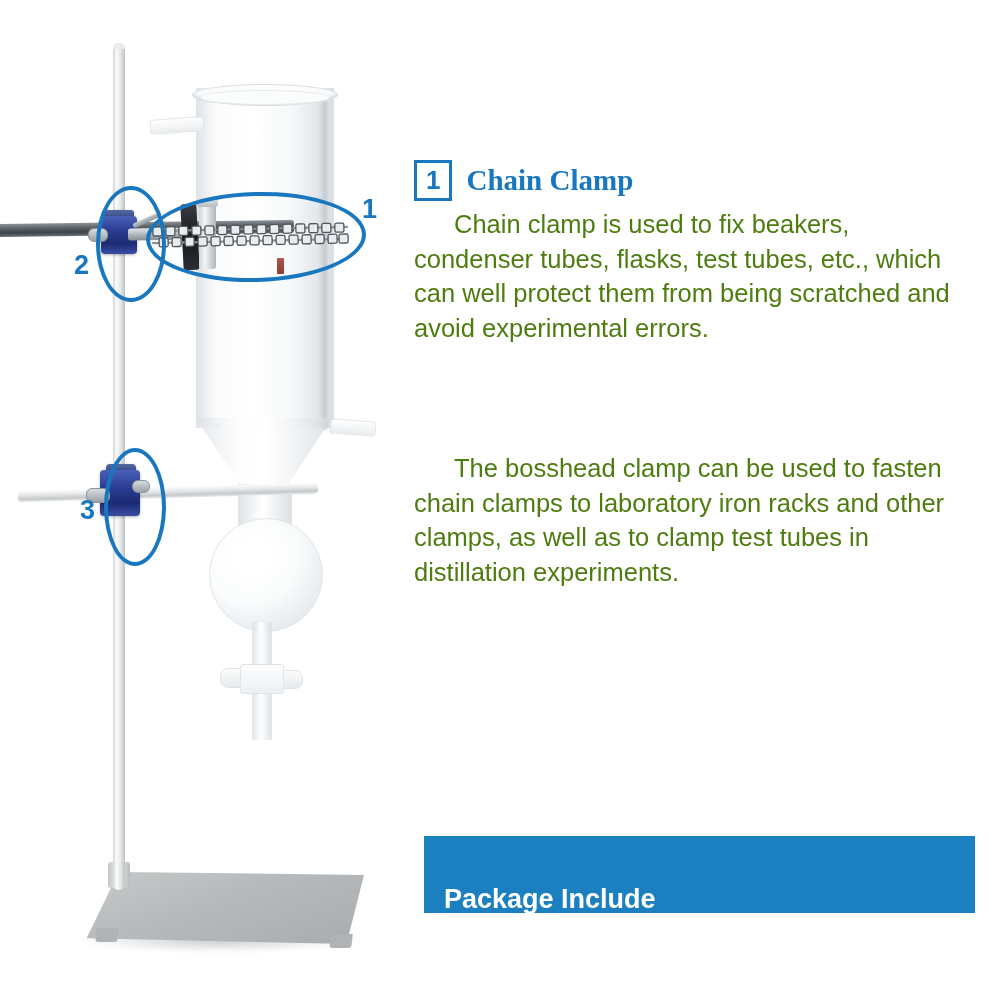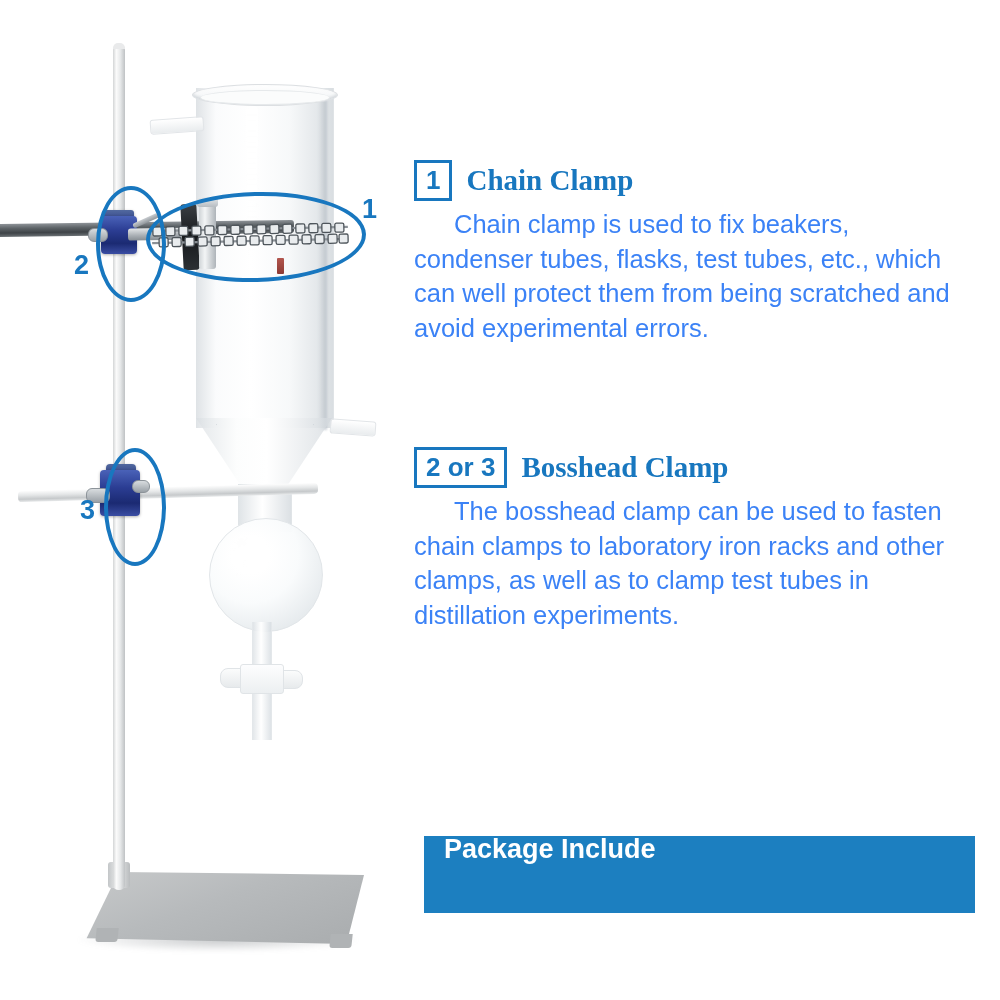--- a/index.html
+++ b/index.html
@@ -241,29 +241,29 @@
     font-weight:bold;font-size:26px;line-height:1;
     padding:4px 9px 5px 9px;
     display:inline-block;white-space:nowrap;
     font-family:"Liberation Sans", sans-serif;
   }
   .head-title{
     color:#1877bf;font-weight:bold;font-size:29px;line-height:1;
     white-space:nowrap;font-family:Liberation Serif, serif;
   }
   .body-text{
-    color:#3b82f6;font-size:25.5px;line-height:1.36;
+    color:#4d7c0f;font-size:25.5px;line-height:1.36;
     text-indent:40px;width:540px;margin-top:4px;
     font-family:"Liberation Sans", sans-serif;
   }
 
   
   #banner{
     position:absolute;left:424px;top:836px;width:551px;height:77px;
-    background:#1c7fc0;display:flex;align-items:flex-start;
+    background:#1c7fc0;display:flex;align-items:flex-end;
   }
   .banner-label{
     color:#ffffff;font-weight:bold;font-size:27px;
     padding-left:20px;white-space:nowrap;line-height:1;
     font-family:"Liberation Sans", sans-serif;
   }
   .banner-list{
     flex:1;text-align:right;padding-right:14px;color:#ffffff;
     font-size:26px;line-height:1.22;font-family:"Liberation Sans", sans-serif;
   }
@@ -372,24 +372,20 @@
 
     <div class="section s1">
       <div class="head-row">
         <span class="badge">1</span>
         <span class="head-title">Chain Clamp</span>
       </div>
       <div class="body-text">Chain clamp is used to fix beakers, condenser tubes, flasks, test tubes, etc., which can well protect them from being scratched and avoid experimental errors.</div>
     </div>
 
     <div class="section s2">
-      <div class="head-row">
-        <span class="badge">2 or 3</span>
-        <span class="head-title">Bosshead Clamp</span>
-      </div>
       <div class="body-text">The bosshead clamp can be used to fasten chain clamps to laboratory iron racks and other clamps, as well as to clamp test tubes in distillation experiments.</div>
     </div>
   </div>
 
   <div id="banner">
     <div class="banner-label">Package Include</div>
   </div>
 
 </div>
 

